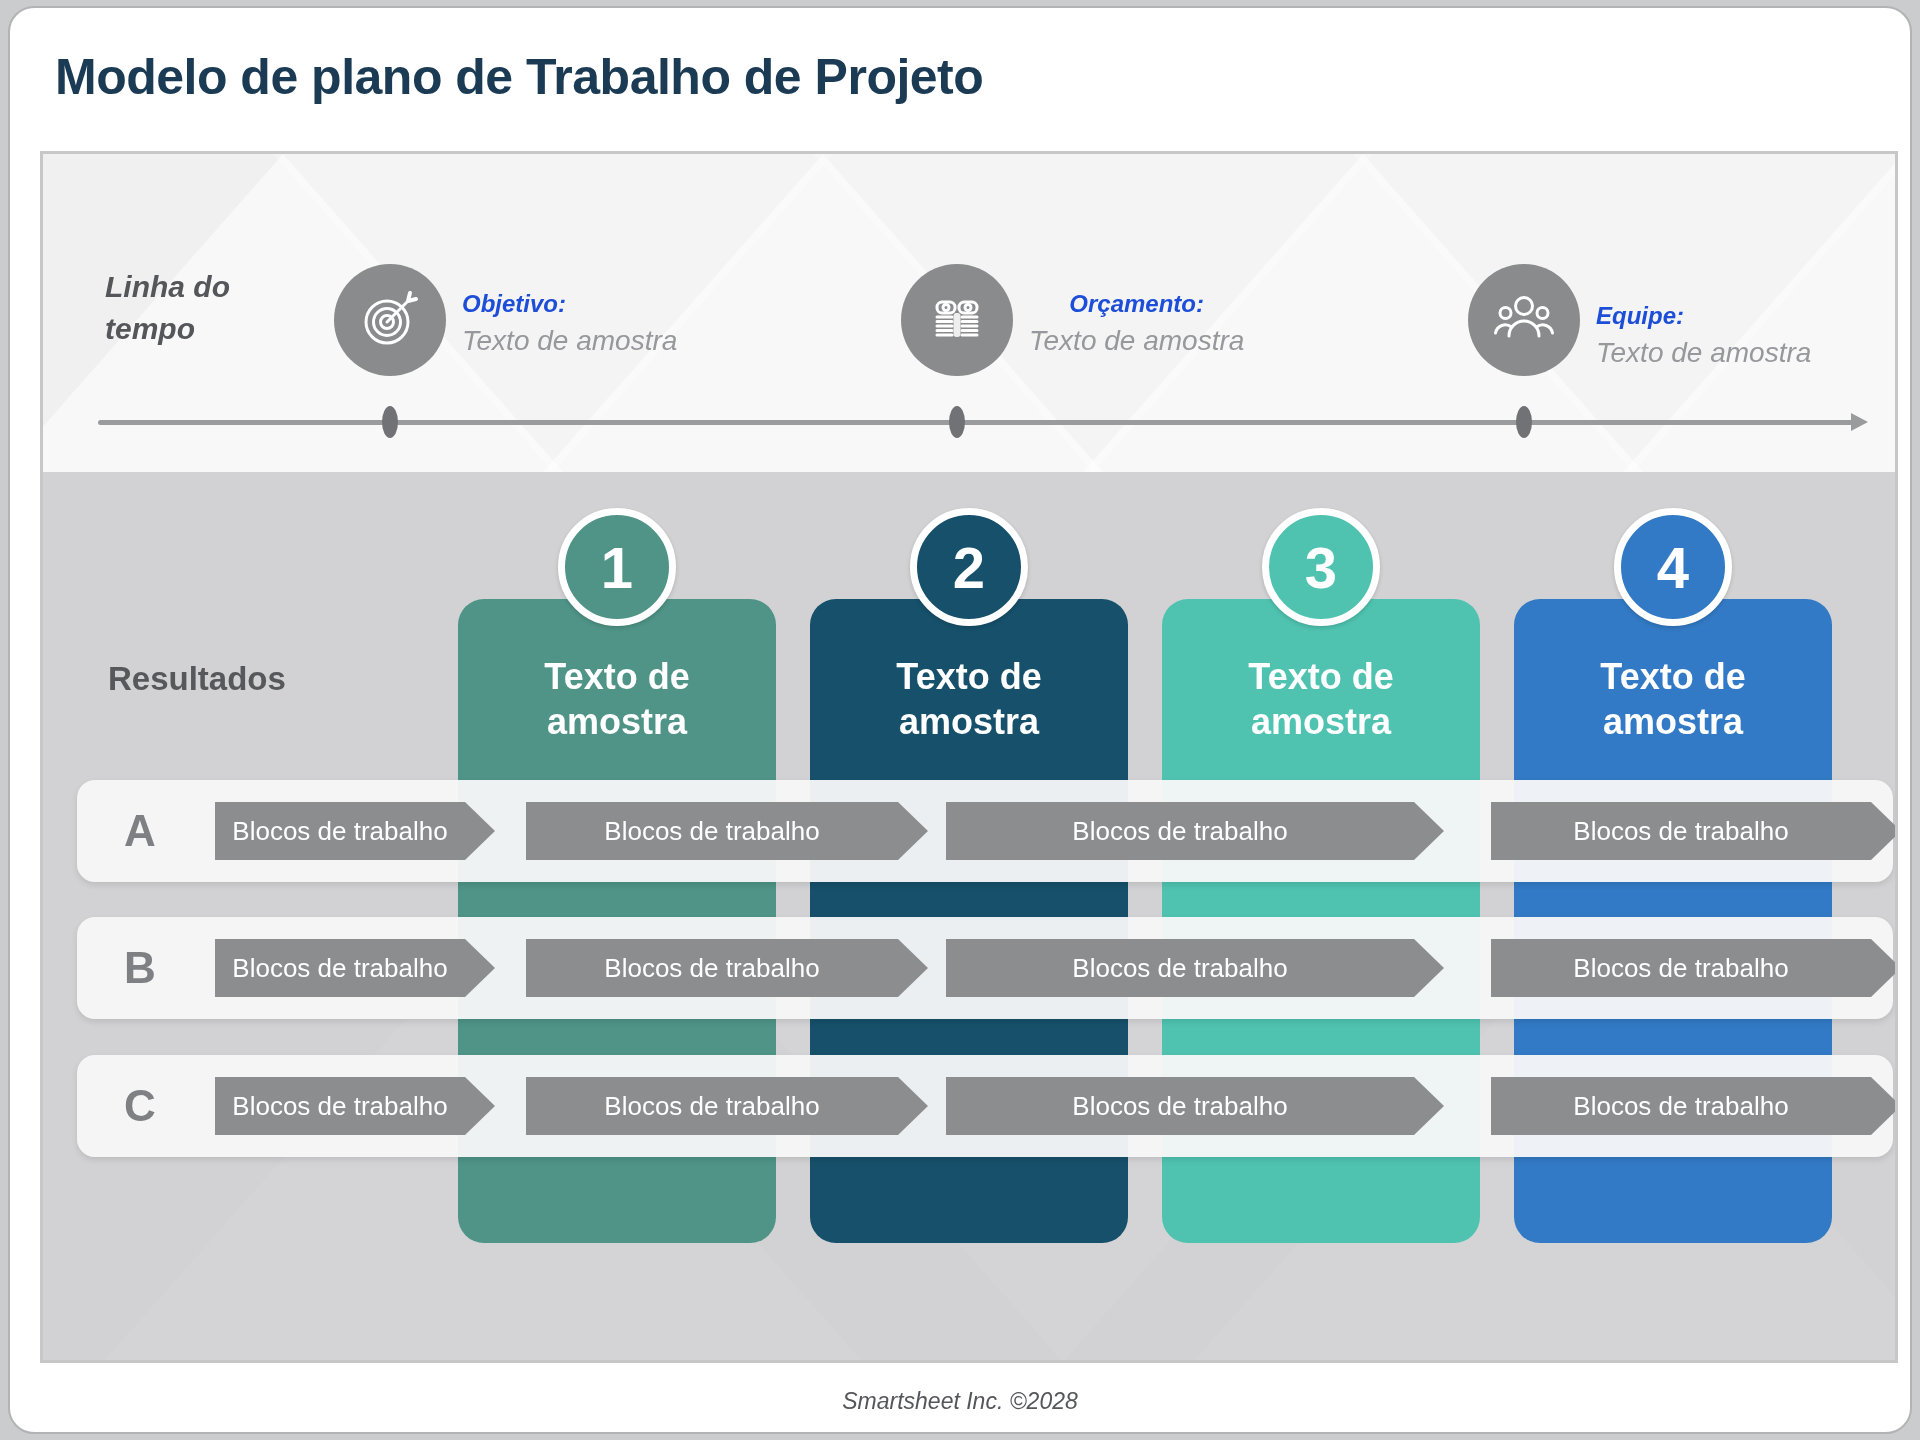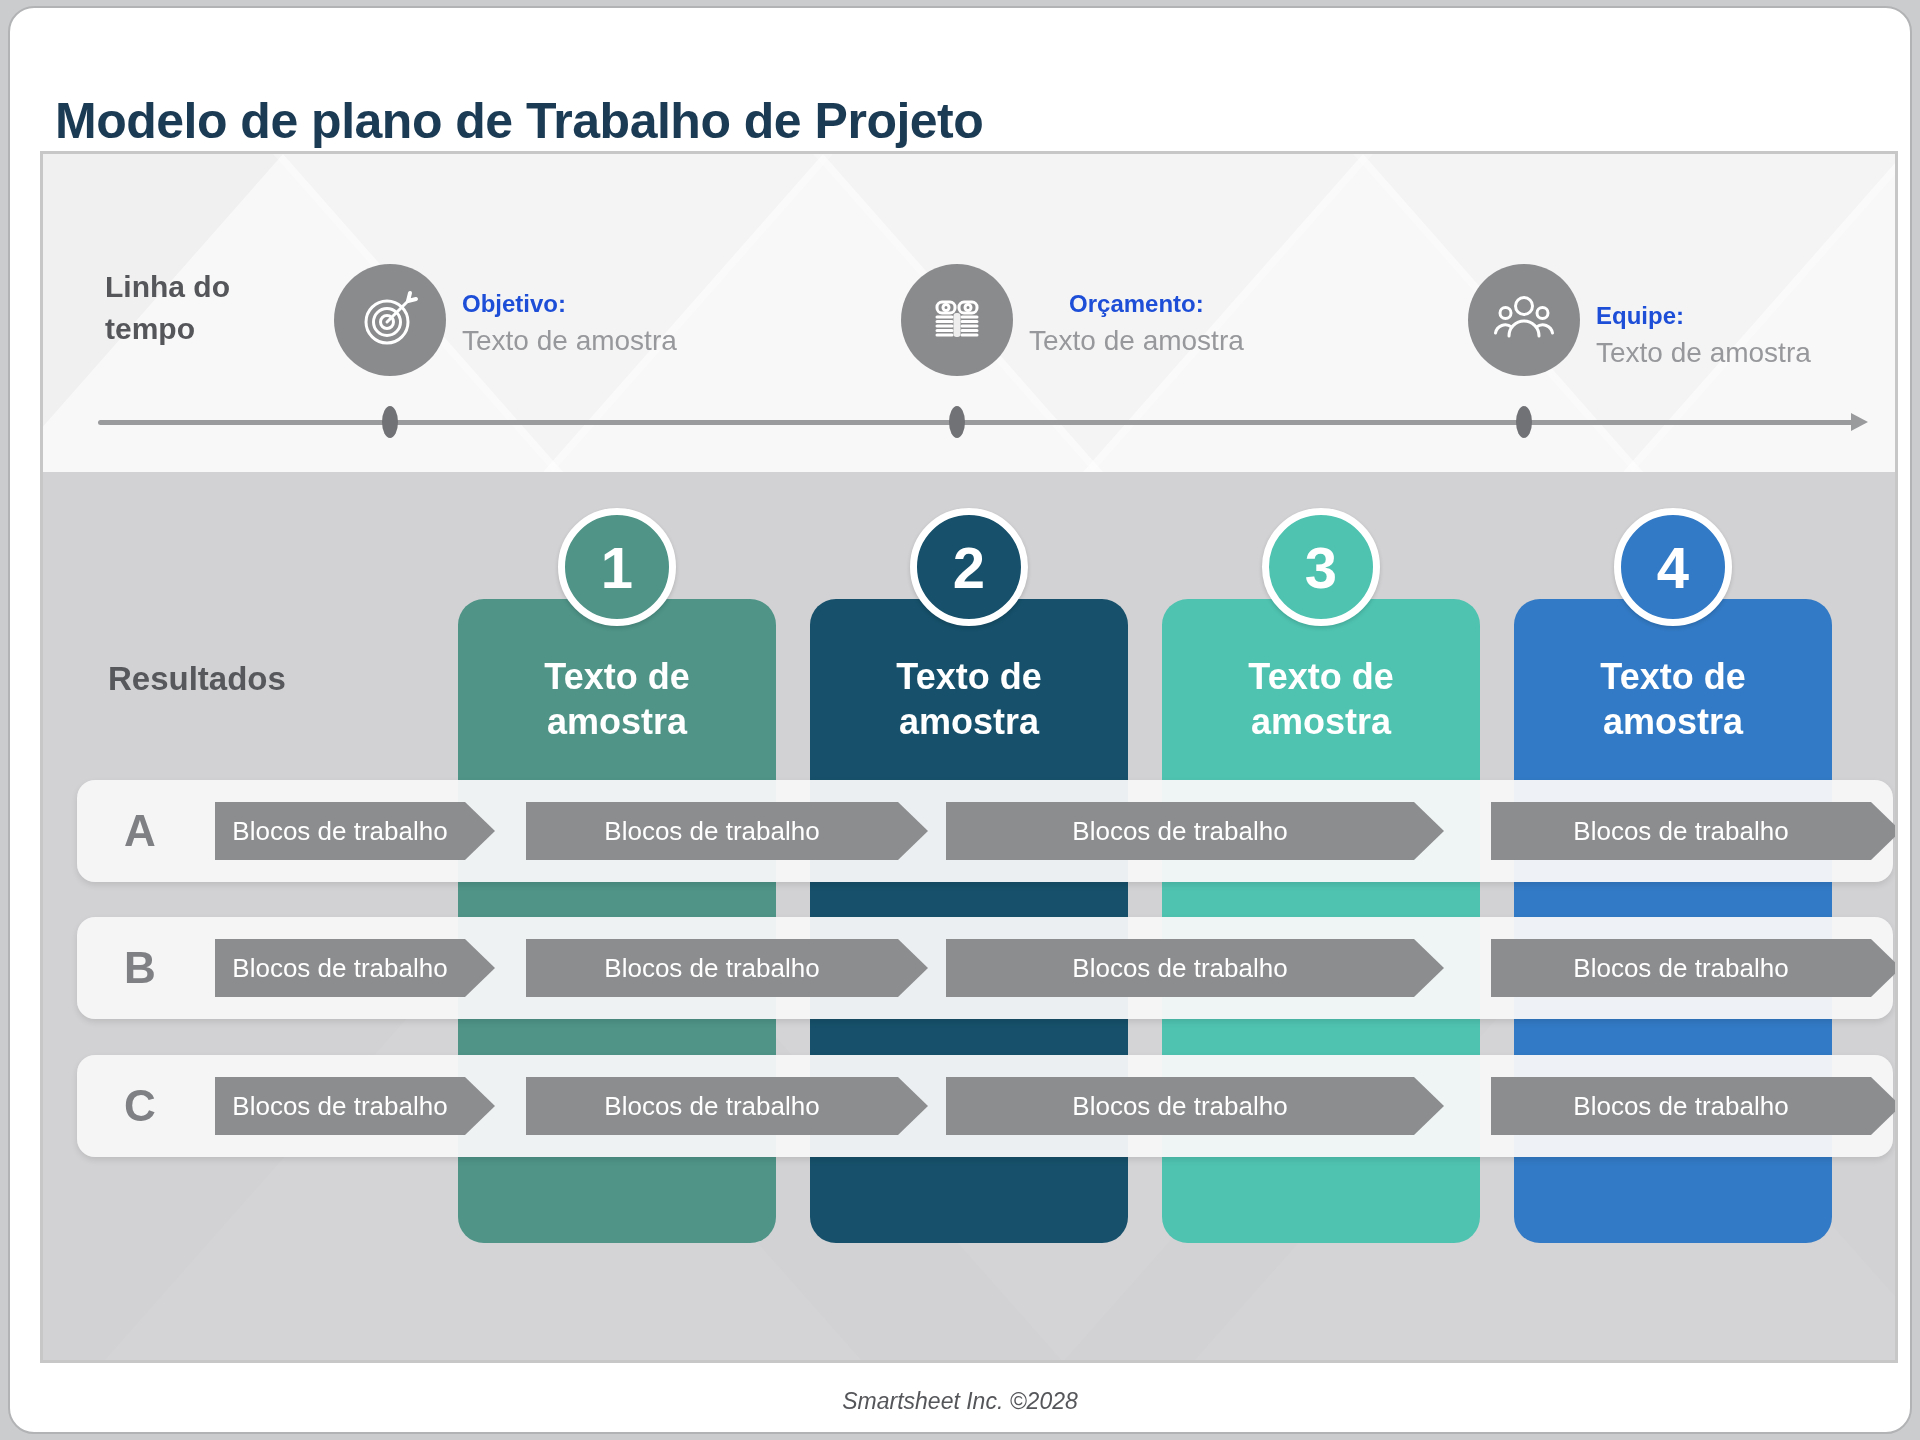--- a/index.html
+++ b/index.html
@@ -4,28 +4,28 @@
 <style>
   * { margin:0; padding:0; box-sizing:border-box; }
   html,body { width:1920px; height:1440px; }
   body { font-family:"Liberation Sans","DejaVu Sans",sans-serif; background:#cbccce; }
   #root { position:relative; width:1920px; height:1440px; background:#cbccce; overflow:hidden; }
 
   .frame { position:absolute; left:8px; top:6px; width:1904px; height:1428px;
            background:#ffffff; border:2px solid #b2b3b5; border-radius:26px; }
 
   .title { position:absolute; left:45px; top:40px; font-size:50px; font-weight:bold;
-           color:#1b3a53; letter-spacing:-0.5px;margin-top:44px; }
+           color:#1b3a53; letter-spacing:-0.5px; }
 
   .panel { position:absolute; left:30px; top:143px; width:1858px; height:1212px;
            border:3px solid #c7c7c8; background:#f2f1f2; }
 
   
   .tl-section { position:absolute; left:0; right:0; top:0; height:318px;
-                background:#f1f0f1; overflow:hidden; }
+                background:#f1f0f1; overflow:hidden;font-style:italic; }
   .tri { position:absolute; top:0; height:318px; width:560px; background:#ffffff; }
   .tri.up   { clip-path:polygon(50% 0, 0 100%, 100% 100%); opacity:.55; }
   .tri.down { clip-path:polygon(0 0, 100% 0, 50% 100%);    opacity:.28; }
 
   .tl-label { position:absolute; left:62px; top:112px; width:175px;
               font-size:30px; font-weight:bold; color:#54565a; line-height:1.4; }
 
   .milestone { position:absolute; top:110px; }
   .icon-circle { position:absolute; width:112px; height:112px; border-radius:50%;
                  background:#8a8b8d; display:flex; align-items:center; justify-content:center; }

